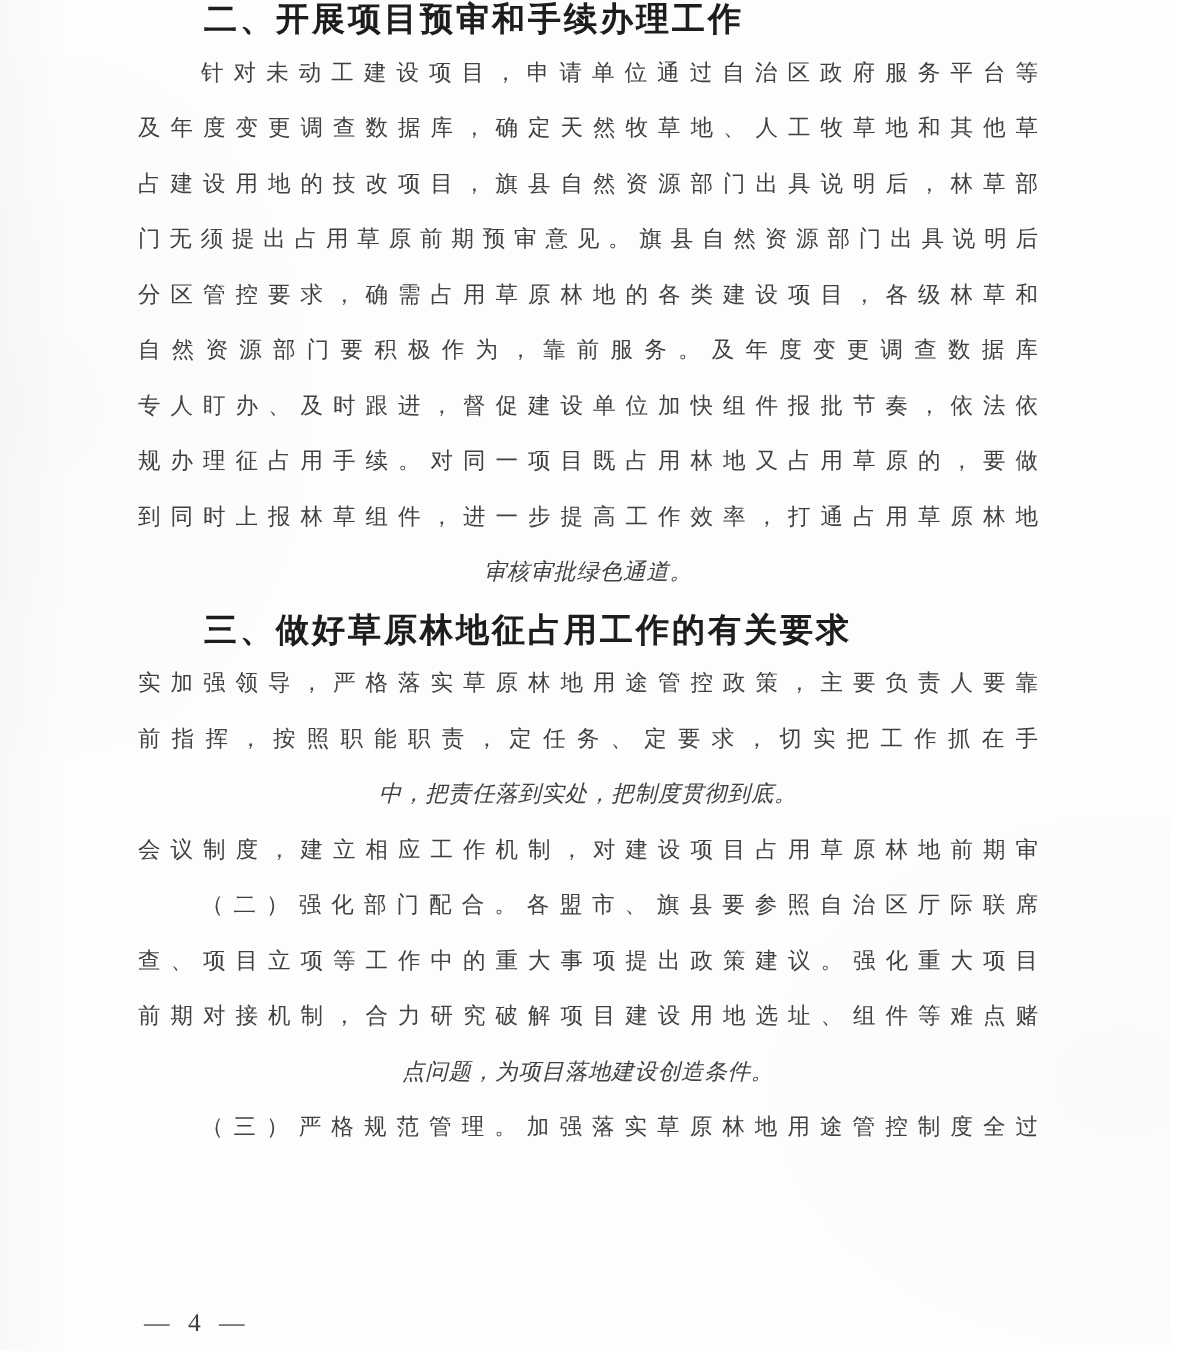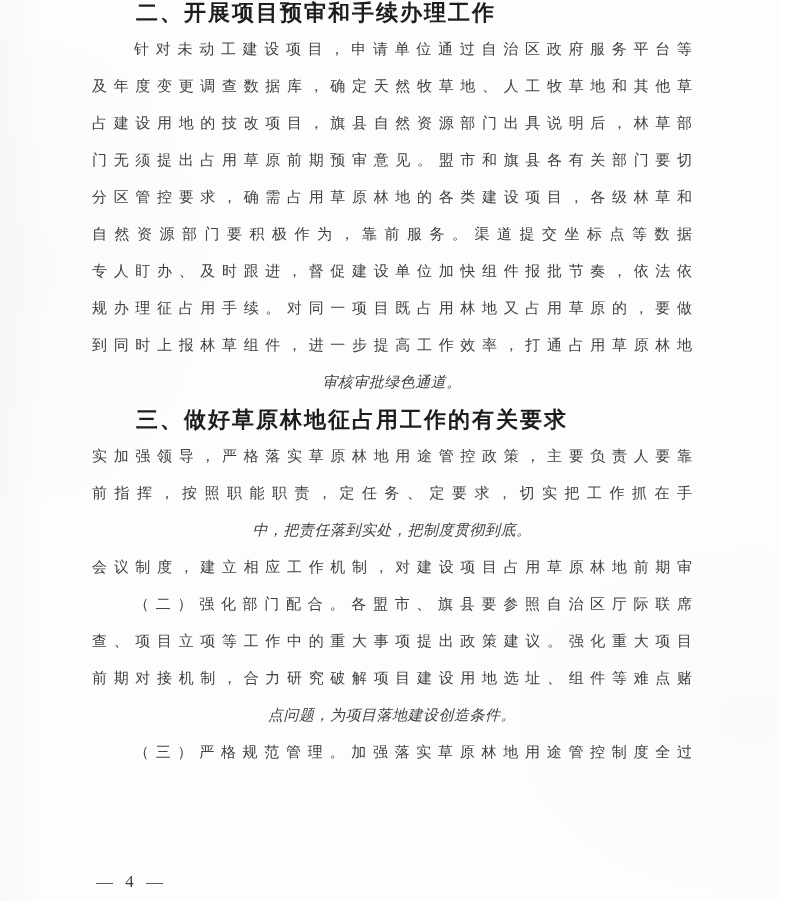--- a/index.html
+++ b/index.html
@@ -68,23 +68,23 @@
 </style>
 </head>
 <body>
 
 <div class="paper">
   <div class="doc" id="doc">
       <div class="line heading">二、开展项目预审和手续办理工作</div>
       <div class="line body-indent">针对未动工建设项目，申请单位通过自治区政府服务平台等</div>
       <div class="line body-full">及年度变更调查数据库，确定天然牧草地、人工牧草地和其他草</div>
       <div class="line body-full">占建设用地的技改项目，旗县自然资源部门出具说明后，林草部</div>
-      <div class="line body-full">门无须提出占用草原前期预审意见。盟市和旗县各有关部门要切</div>
+      <div class="line body-full">门无须提出占用草原前期预审意见。旗县自然资源部门出具说明后</div>
       <div class="line body-full">分区管控要求，确需占用草原林地的各类建设项目，各级林草和</div>
-      <div class="line body-full">自然资源部门要积极作为，靠前服务。渠道提交坐标点等数据</div>
+      <div class="line body-full">自然资源部门要积极作为，靠前服务。及年度变更调查数据库</div>
       <div class="line body-full">专人盯办、及时跟进，督促建设单位加快组件报批节奏，依法依</div>
       <div class="line body-full">规办理征占用手续。对同一项目既占用林地又占用草原的，要做</div>
       <div class="line body-full">到同时上报林草组件，进一步提高工作效率，打通占用草原林地</div>
       <div class="line body-end">审核审批绿色通道。</div>
       <div class="line heading">三、做好草原林地征占用工作的有关要求</div>
       <div class="line body-full">实加强领导，严格落实草原林地用途管控政策，主要负责人要靠</div>
       <div class="line body-full">前指挥，按照职能职责，定任务、定要求，切实把工作抓在手</div>
       <div class="line body-end">中，把责任落到实处，把制度贯彻到底。</div>
       <div class="line body-full">会议制度，建立相应工作机制，对建设项目占用草原林地前期审</div>
       <div class="line body-indent">（二）强化部门配合。各盟市、旗县要参照自治区厅际联席</div>

